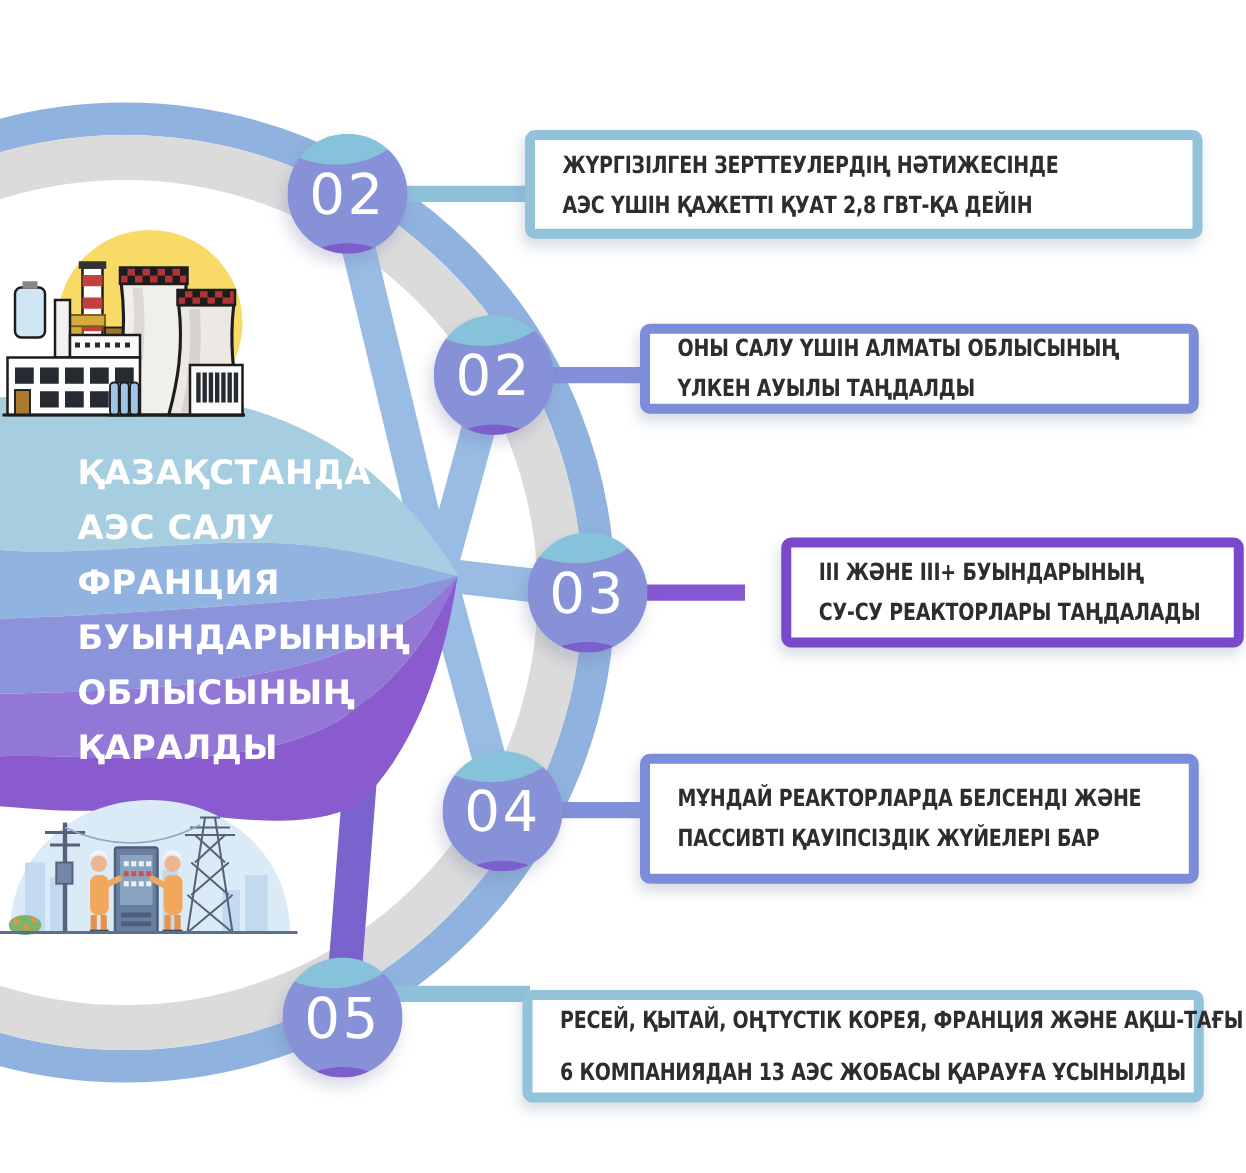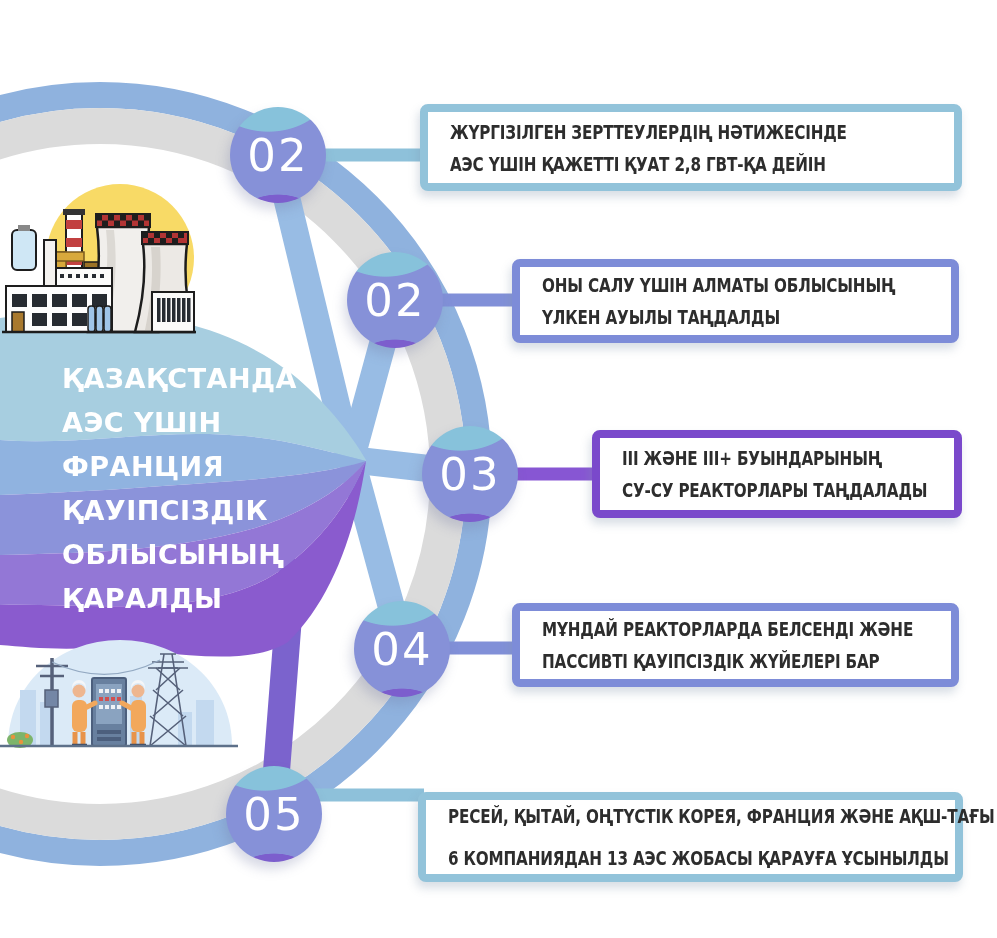--- a/index.html
+++ b/index.html
@@ -42,23 +42,23 @@
     display:flex; flex-direction:column; justify-content:center;
     padding-left:22px; box-sizing:border-box;
     box-shadow:-2px 6px 10px rgba(125,145,170,.30);
   }
   .box-line {
     color:#2d2d2d; font-weight:700; font-size:19px; line-height:32px;
     white-space:nowrap; transform:scaleX(.8); transform-origin:0 50%;
     letter-spacing:-.2px;
   }
   .box1 { left:420px; top:104px; width:542px; height:87px; }
-  .box2 { left:512px; top:259px; width:447px; height:84px; }
+  .box2 { left:512px; top:259px; width:447px; height:72px; }
   .box3 { left:592px; top:430px; width:370px; height:88px; }
-  .box4 { left:512px; top:603px; width:447px; height:84px; }
+  .box4 { left:512px; top:603px; width:447px; height:104px; }
   .box5 { left:418px; top:792px; width:545px; height:90px;justify-content:space-between; }
 </style>
 </head>
 <body>
 
 <div class="canvas" style="--node-top: #87c2db; --node-mid: #8691d8; --node-bot: #7c5ecd;">
 
   <svg class="backdrop" viewBox="0 0 997 938" xmlns="http://www.w3.org/2000/svg">
 
     <g>
@@ -251,23 +251,23 @@
       <path d="M280,155 L424,155" stroke-width="13" style="stroke: rgb(142, 193, 218);"></path>
       <path d="M398,300 L516,300" stroke-width="13" style="stroke: rgb(129, 144, 216);"></path>
       <path d="M470,474 L596,474" stroke-width="13" style="stroke: rgb(135, 86, 211);"></path>
       <path d="M404,648 L516,648" stroke-width="13" style="stroke: rgb(129, 144, 216);"></path>
       <path d="M276,795 L424,795" stroke-width="13" style="stroke: rgb(142, 193, 218);"></path>
     </g>
   </svg>
 
   <div class="headline" style="color: rgb(255, 255, 255);">
     <span class="headline-line">ҚАЗАҚСТАНДА</span>
-    <span class="headline-line">АЭС ҮШІН</span>
+    <span class="headline-line">АЭС САЛУ</span>
     <span class="headline-line">ФРАНЦИЯ</span>
-    <span class="headline-line">ҚАУІПСІЗДІК</span>
+    <span class="headline-line">БУЫНДАРЫНЫҢ</span>
     <span class="headline-line">ОБЛЫСЫНЫҢ</span>
     <span class="headline-line">ҚАРАЛДЫ</span>
   </div>
 
   <div class="node node1">
     <span class="node-num">02</span>
   </div>
   <div class="node node2">
     <span class="node-num">02</span>
   </div>
@@ -282,21 +282,21 @@
   </div>
 
   <div class="info-box box1" style="border-color: rgb(146, 195, 218);">
     <div class="box-line">ЖҮРГІЗІЛГЕН ЗЕРТТЕУЛЕРДІҢ НӘТИЖЕСІНДЕ</div>
     <div class="box-line">АЭС ҮШІН ҚАЖЕТТІ ҚУАТ 2,8 ГВТ-ҚА ДЕЙІН</div>
   </div>
   <div class="info-box box2" style="border-color: rgb(125, 140, 216);">
     <div class="box-line">ОНЫ САЛУ ҮШІН АЛМАТЫ ОБЛЫСЫНЫҢ</div>
     <div class="box-line">ҮЛКЕН АУЫЛЫ ТАҢДАЛДЫ</div>
   </div>
-  <div class="info-box box3" style="border-color: rgb(122, 73, 203);">
+  <div class="info-box box3" style="border-color: rgb(122, 73, 203); margin-left: 33px;">
     <div class="box-line">III ЖӘНЕ III+ БУЫНДАРЫНЫҢ</div>
     <div class="box-line">СУ-СУ РЕАКТОРЛАРЫ ТАҢДАЛАДЫ</div>
   </div>
   <div class="info-box box4" style="border-color: rgb(125, 140, 216);">
     <div class="box-line">МҰНДАЙ РЕАКТОРЛАРДА БЕЛСЕНДІ ЖӘНЕ</div>
     <div class="box-line">ПАССИВТІ ҚАУІПСІЗДІК ЖҮЙЕЛЕРІ БАР</div>
   </div>
   <div class="info-box box5" style="border-color: rgb(146, 195, 218);">
     <div class="box-line">РЕСЕЙ, ҚЫТАЙ, ОҢТҮСТІК КОРЕЯ, ФРАНЦИЯ ЖӘНЕ АҚШ-ТАҒЫ</div>
     <div class="box-line">6 КОМПАНИЯДАН 13 АЭС ЖОБАСЫ ҚАРАУҒА ҰСЫНЫЛДЫ</div>

